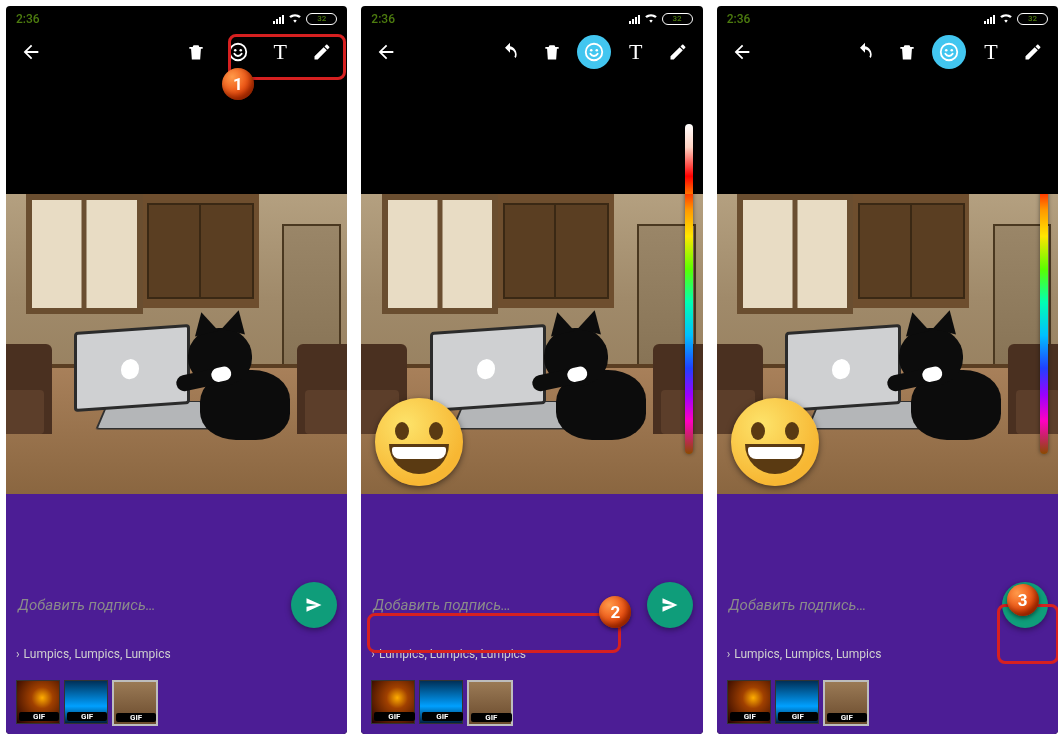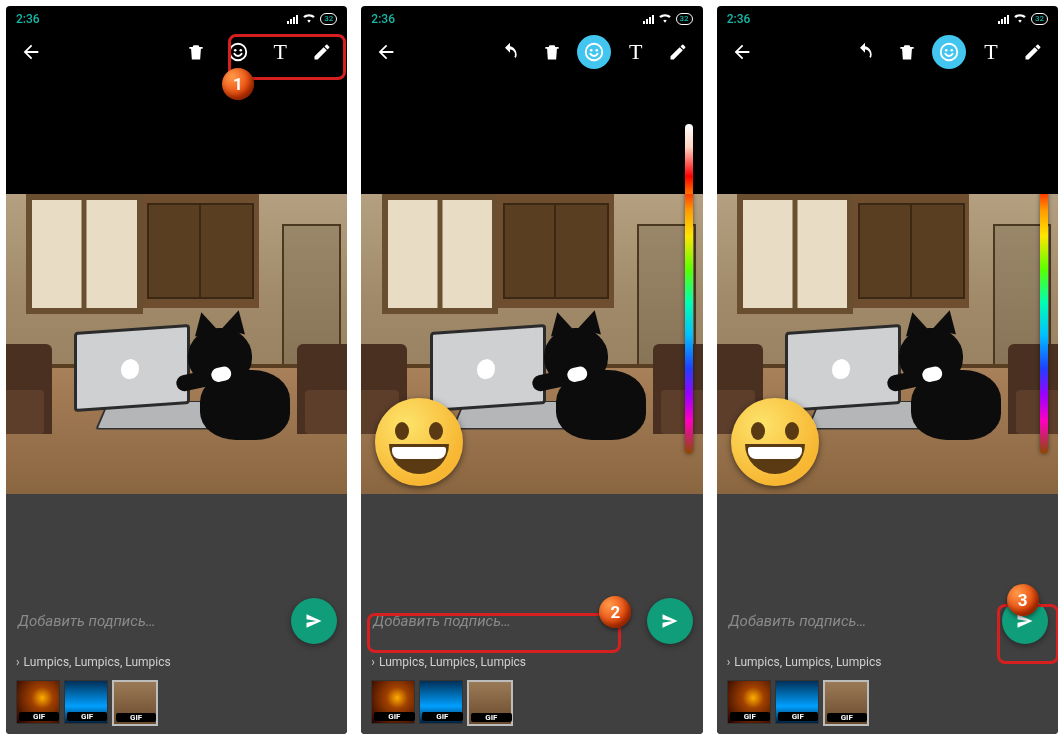--- a/index.html
+++ b/index.html
@@ -29,35 +29,35 @@
     position: relative;
     overflow: hidden;
     display: flex;
     flex-direction: column;
   }
   .statusbar {
     height: 22px;
     display: flex;
     align-items: center;
     justify-content: space-between;
-    color: #14b8a6;
+    color: #4d7c0f;
     font-size: 12px;
     padding: 2px 10px 0 10px;
     font-weight: 500;
   }
   .status-right { display: flex; align-items: center; gap: 4px; }
   .sig { display:flex; align-items:flex-end; gap:1px; height:10px;}
   .sig span{ width:2px; background:#fff;}
   .sig span:nth-child(1){height:3px}
   .sig span:nth-child(2){height:5px}
   .sig span:nth-child(3){height:7px}
   .sig span:nth-child(4){height:9px}
   .wifi { font-size: 11px; }
   .battery {
-    border:1px solid #fff; border-radius:7px; padding:0 3px;
+    border:1px solid #fff; border-radius:7px; padding:0 10px;
     font-size:8px; line-height:10px; display:flex; align-items:center;
   }
   .toolbar {
     height: 44px;
     display: flex;
     align-items: center;
     padding: 0 8px;
     gap: 8px;
   }
   .toolbar .spacer { flex: 1; }
@@ -150,24 +150,24 @@
   .color-slider {
     position:absolute; right:10px; top:4px; width:8px; height:290px;
     border-radius:5px;
     background: linear-gradient(#fff 0%, #ffd4c4 8%, #ff0000 18%, #ff9800 26%,
       #ffe600 34%, #5aff00 44%, #00ffb2 54%, #00c0ff 64%, #2040ff 74%,
       #9a00ff 82%, #ff00c0 90%, #8a4a00 100%);
     box-shadow: 0 0 4px rgba(0,0,0,.5);
   }
   .black-bottom {
     flex: 1;
-    background:#404040;
+    background:#4c1d95;
     display:flex; flex-direction:column;
     padding: 8px 10px 8px 10px;
-    gap: 11px;
+    gap: 19px;
     position:relative;
   }
   .caption-row{ display:flex; align-items:center; gap:10px; margin-top:auto;}
   .caption-input{
     flex:1; color:#8a8a8a; font-size:15px; padding:6px 2px;
     font-style: italic;
   }
   .send-btn{
     width:46px;height:46px;border-radius:50%;
     background:#0f9d7a;

